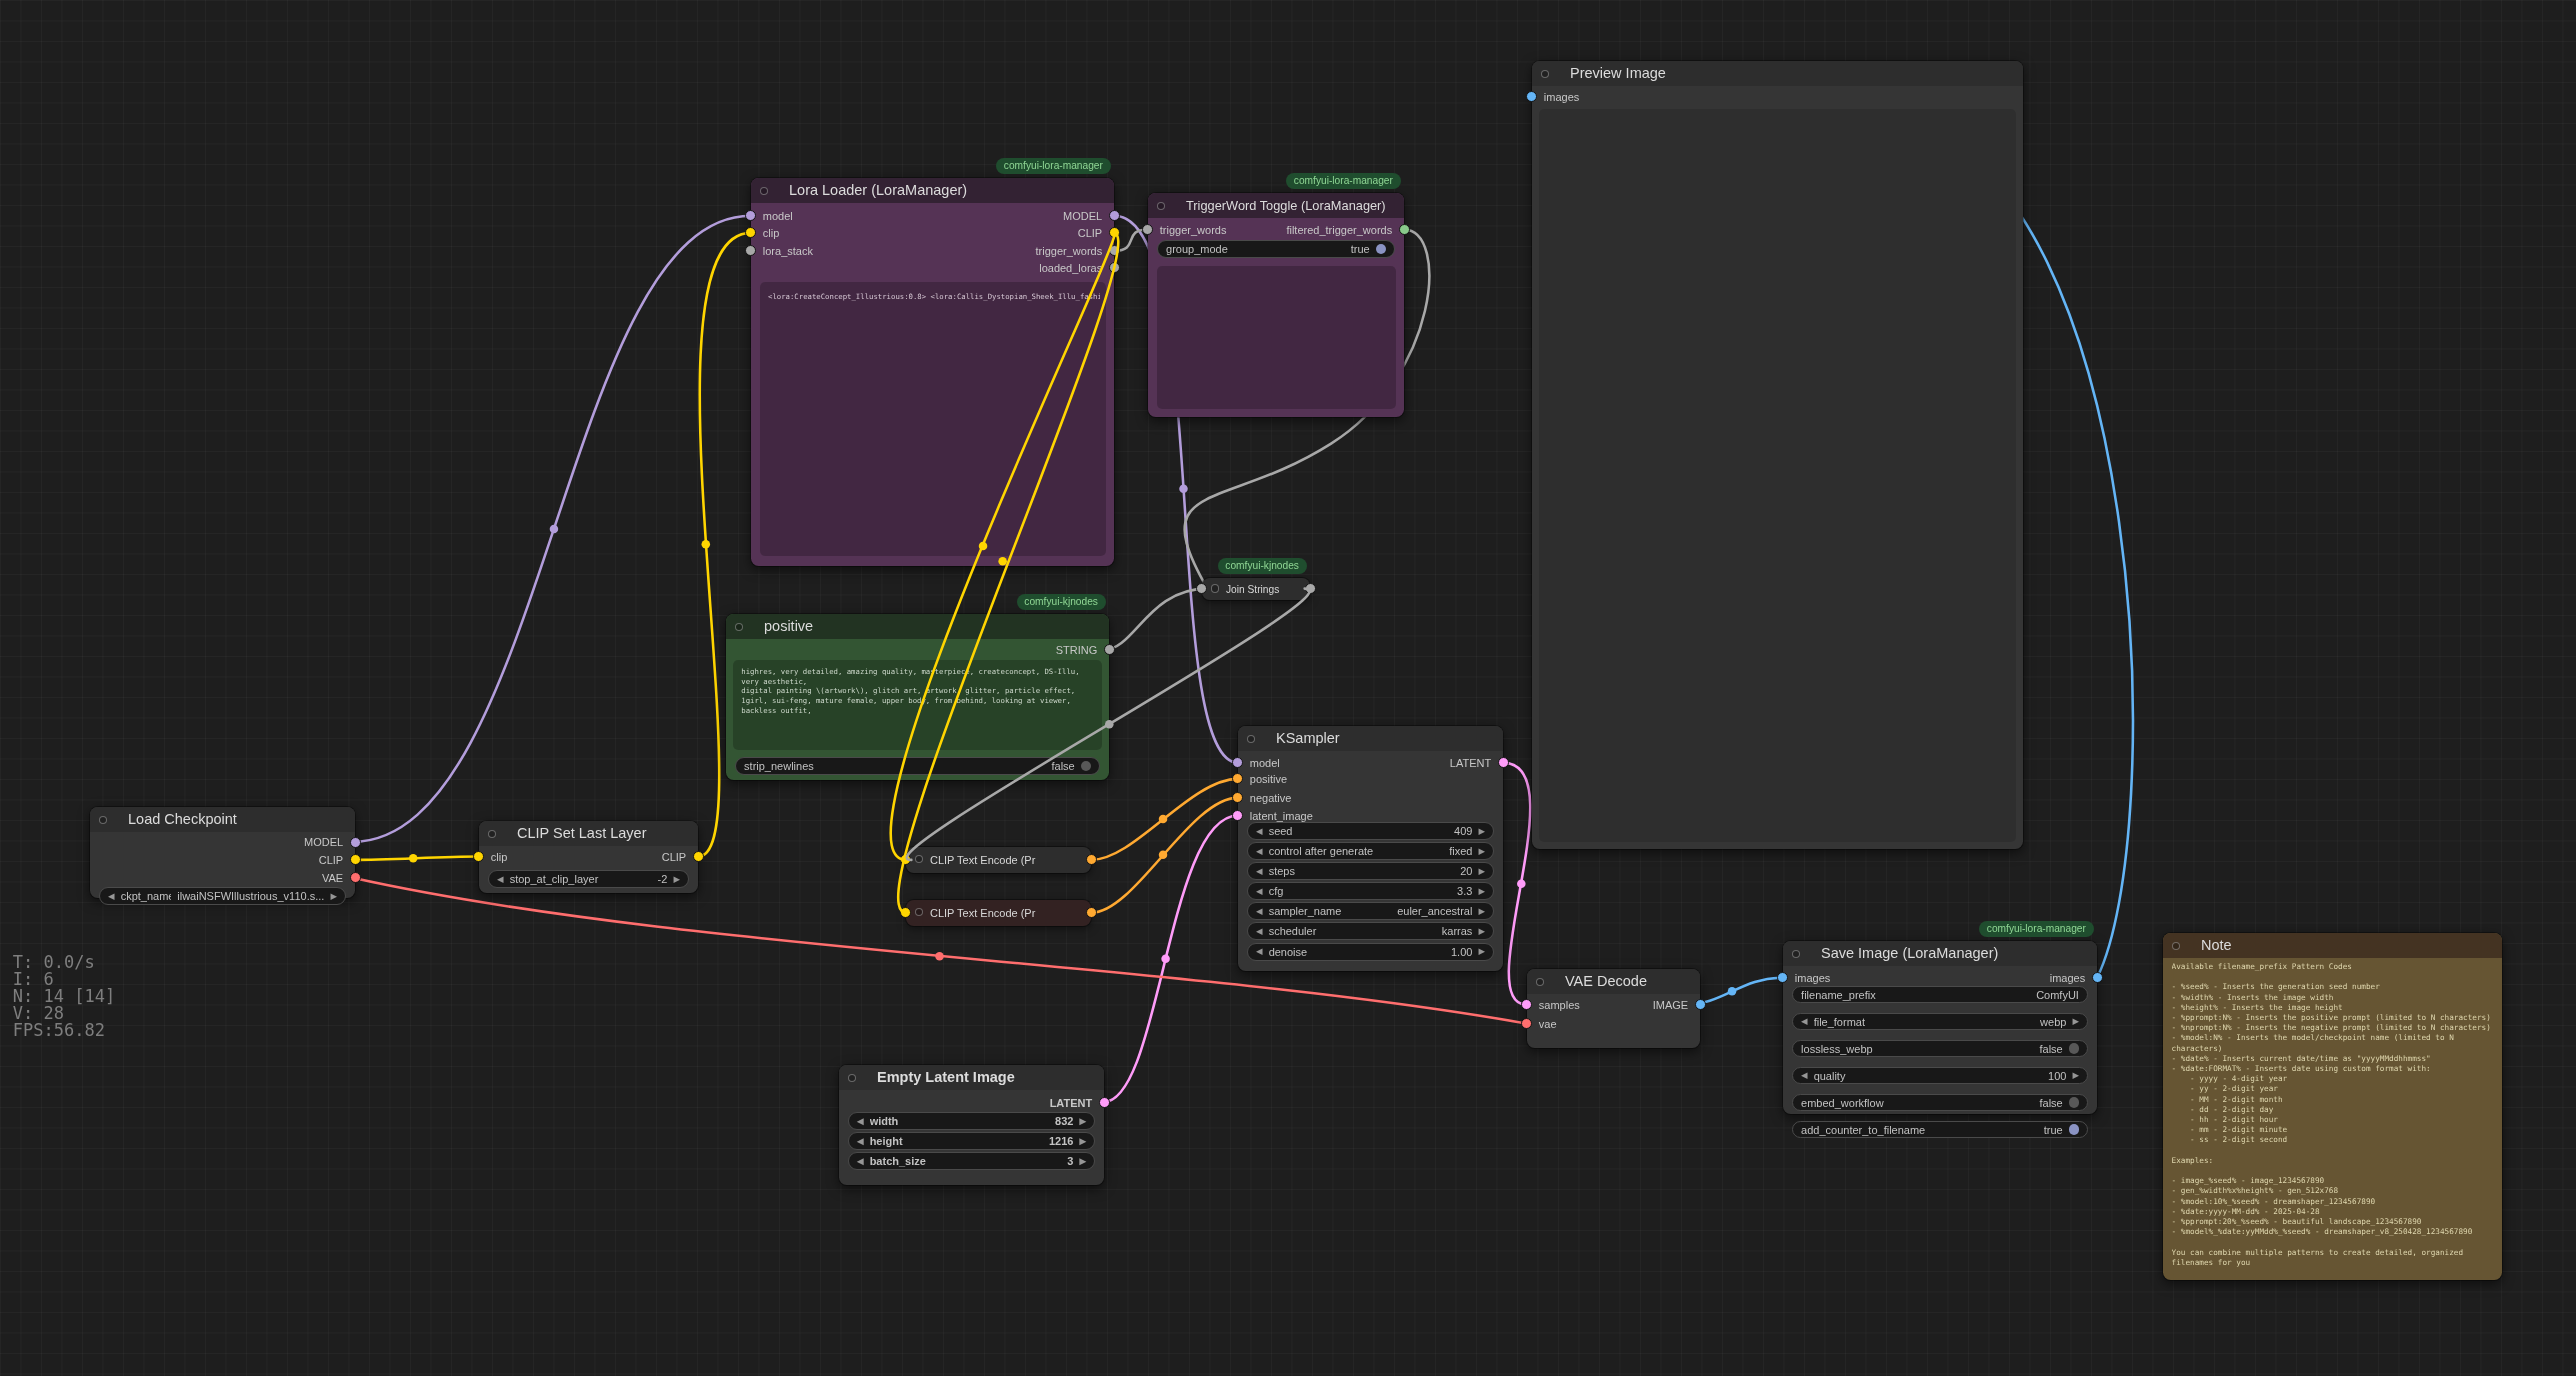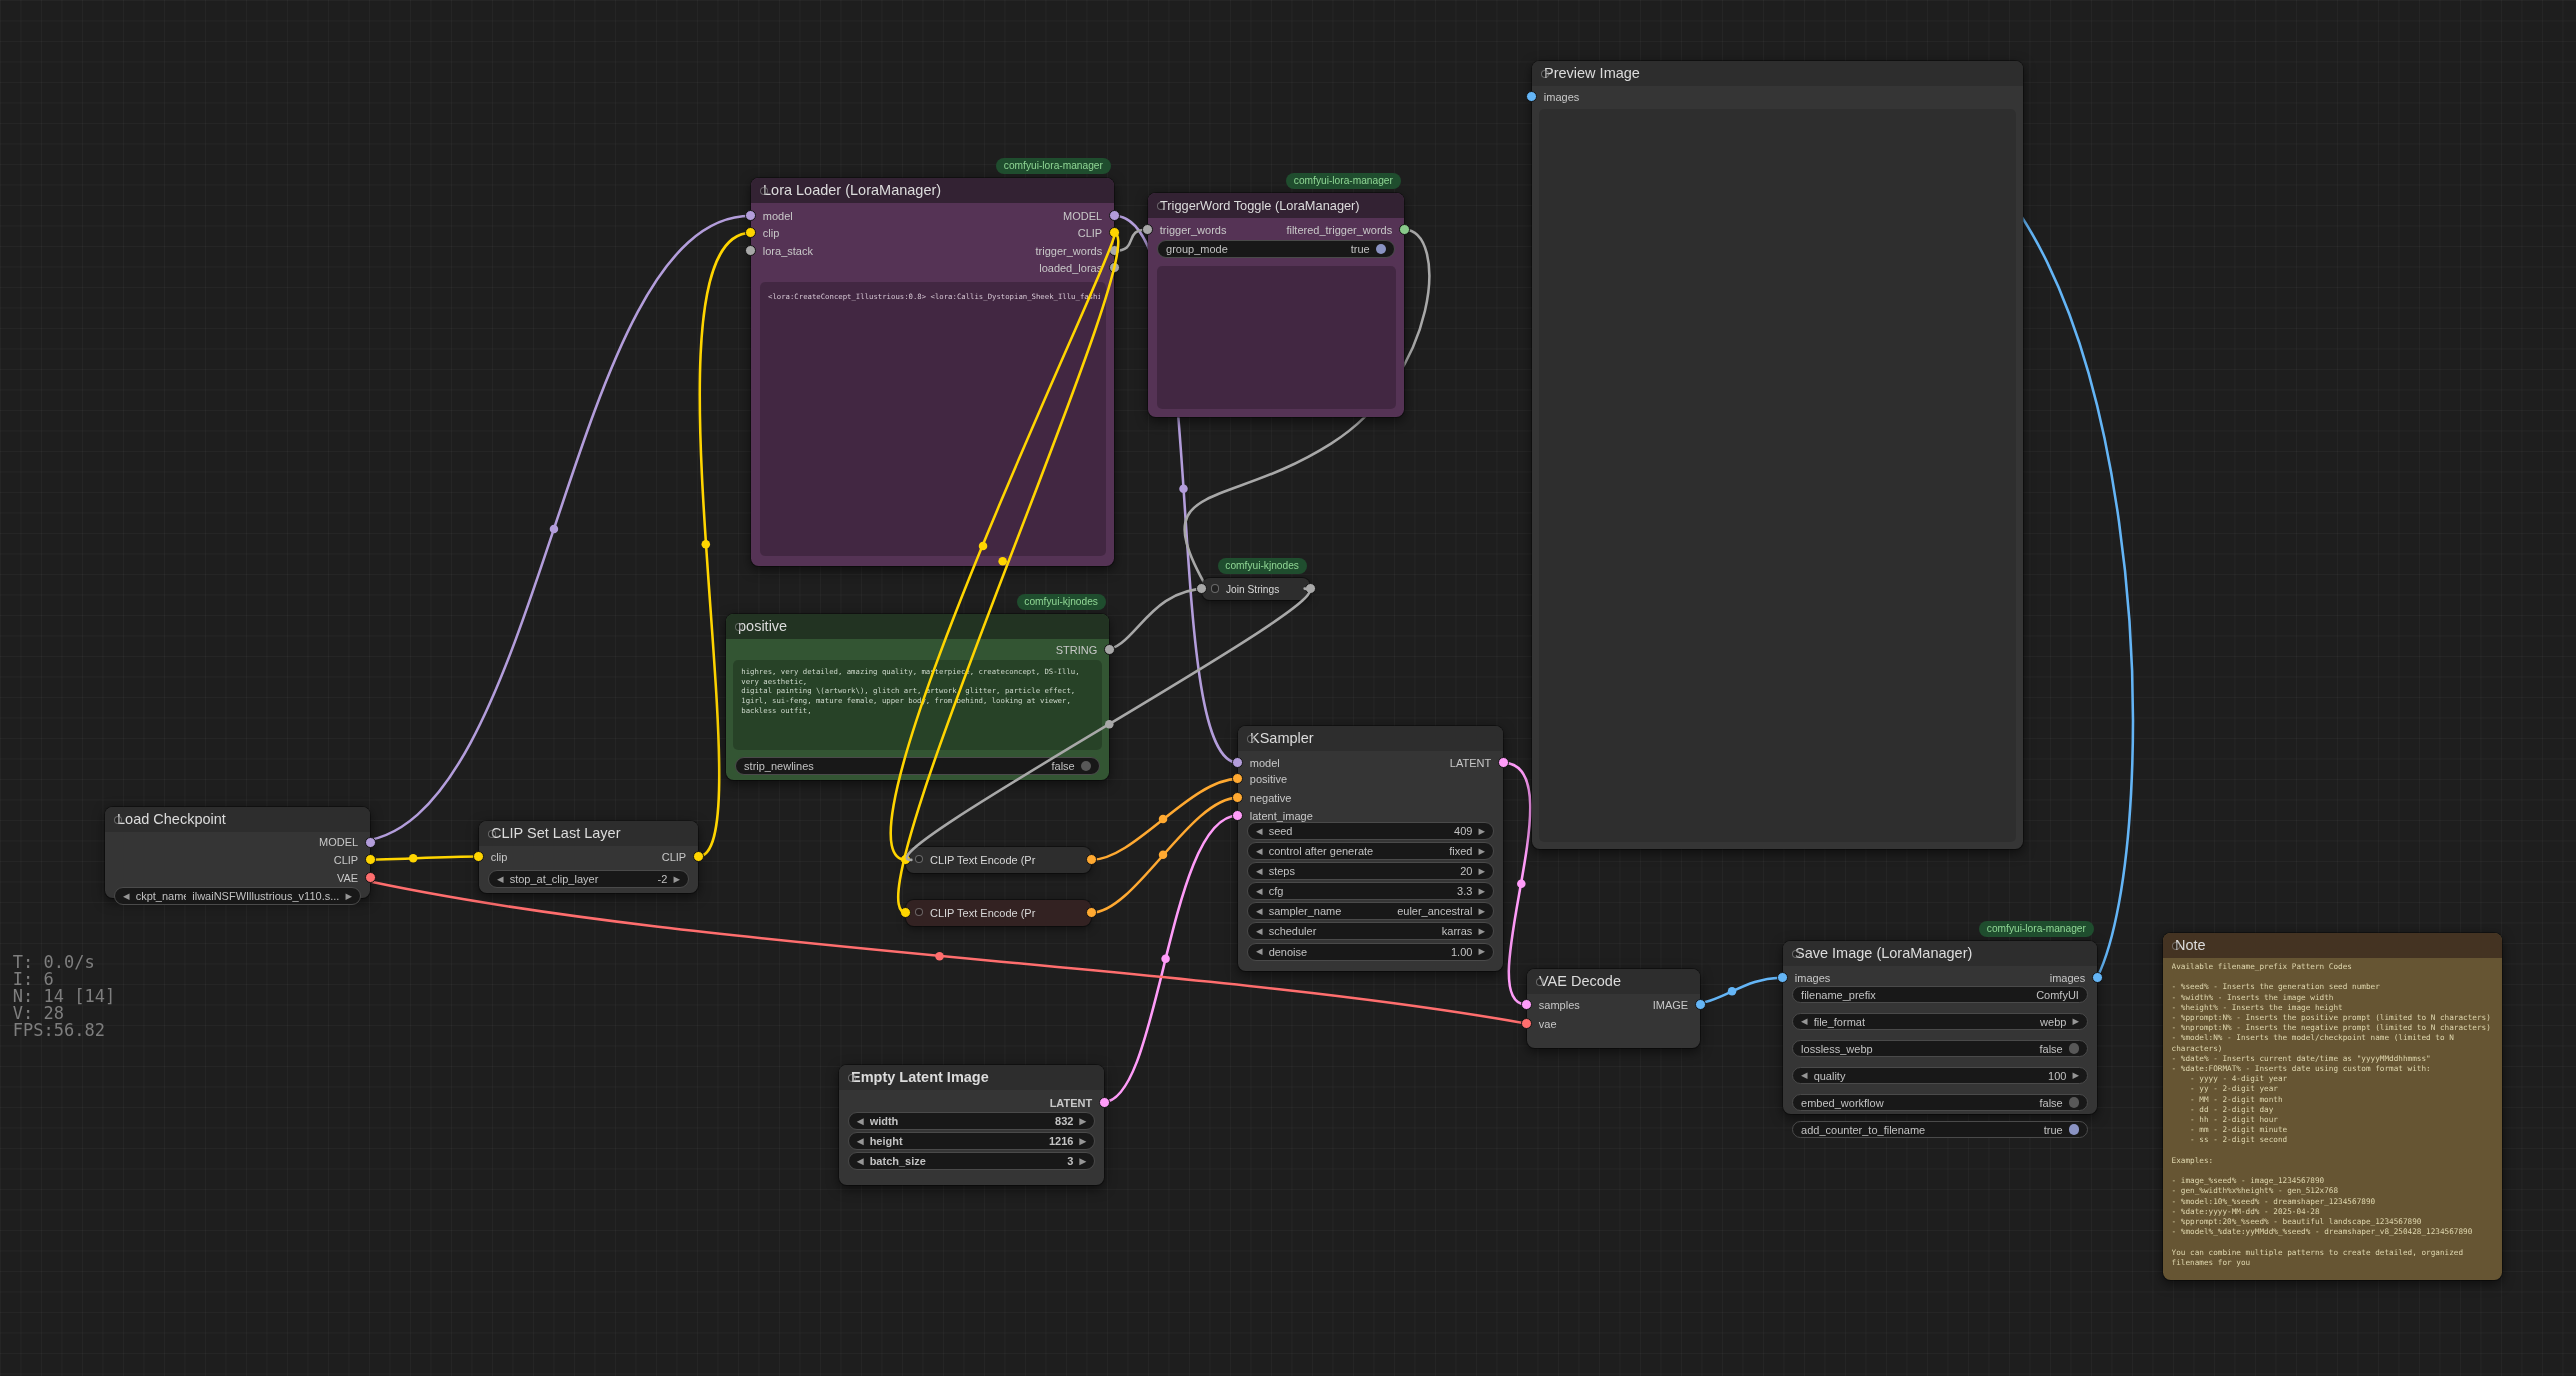--- a/index.html
+++ b/index.html
@@ -11,21 +11,21 @@
       linear-gradient(90deg, rgba(255,255,255,.03) 0.9px, transparent 0.9px);
     background-size:20.5px 20.5px;
     font-family:"Liberation Sans", sans-serif;
   }
   svg.wires{position:absolute;left:0;top:0;width:2576px;height:1376px;pointer-events:none;}
   #wires-under{z-index:1;}
   .nodelayer{position:absolute;left:0;top:0;width:100%;height:100%;z-index:2;}
   #wires-over{z-index:3;}
   .node{position:absolute;border-radius:7.7px;box-shadow:0 3.4px 12px rgba(0,0,0,.55), 0 0 0 0.9px rgba(0,0,0,.35);}
   .ntitle{position:absolute;left:0;right:0;top:0;height:25px;border-radius:7.7px 7.7px 0 0;
-    font-size:14.5px;color:#dcdcdc;line-height:25px;padding-left:12px;white-space:nowrap;overflow:hidden;box-sizing:border-box;}
+    font-size:14.5px;color:#dcdcdc;line-height:25px;padding-left:38px;white-space:nowrap;overflow:hidden;box-sizing:border-box;}
   .tdot{position:absolute;left:8.5px;top:8.5px;width:8.5px;height:8.5px;border-radius:50%;
     border:1.7px solid rgba(190,190,190,.45);box-sizing:border-box;background:rgba(0,0,0,.25);}
   .slot{position:absolute;display:flex;align-items:center;gap:6.8px;height:17px;font-size:11px;color:#c8c8c8;white-space:nowrap;}
   .slot.in{left:-6px;}
   .slot.out{right:-6px;flex-direction:row-reverse;}
   .pdot{width:11px;height:11px;border-radius:50%;border:0.9px solid #141414;box-sizing:border-box;flex:none;}
   .widget{position:absolute;left:9.4px;right:9.4px;height:18px;background:#181818;border:0.9px solid #4a4a4a;border-radius:9.4px;
     display:flex;align-items:center;padding:0 7.7px;font-size:11px;color:#c2c2c2;gap:6px;box-sizing:border-box;}
   .wgroup{position:absolute;left:9.4px;right:9.4px;display:flex;flex-direction:column;}
   .wgroup .widget{position:relative;left:0;right:0;flex:none;}
@@ -80,21 +80,21 @@
     <circle cx="1363" cy="1002" r="5" fill="#FFA931"></circle>
     <circle cx="1366" cy="1124" r="5" fill="#FF9CF9"></circle>
     <circle cx="1783" cy="1036" r="5" fill="#FF9CF9"></circle>
     <circle cx="1101" cy="1121" r="5" fill="#FF6E6E"></circle>
     <circle cx="2030" cy="1162" r="5" fill="#64B5F6"></circle>
   </g>
 </svg>
 
 <div class="nodelayer">
 
-  <div class="node" style="left: 90px; top: 807px; width: 265px; height: 91px; background-color: rgb(53, 53, 53); margin-left: 15px;">
+  <div class="node" style="left: 90px; top: 807px; width: 265px; height: 91px; background-color: rgb(53, 53, 53);">
     <div class="ntitle" style="background-color: rgb(45, 45, 45);">
       <span class="tdot"></span>
       <span>Load Checkpoint</span>
     </div>
     <div class="slot out" style="top:26.5px">
       <span class="pdot" style="background-color: rgb(179, 157, 219);"></span>
       <span>MODEL</span>
     </div>
     <div class="slot out" style="top:44px">
       <span class="pdot" style="background-color: rgb(255, 213, 0);"></span>

